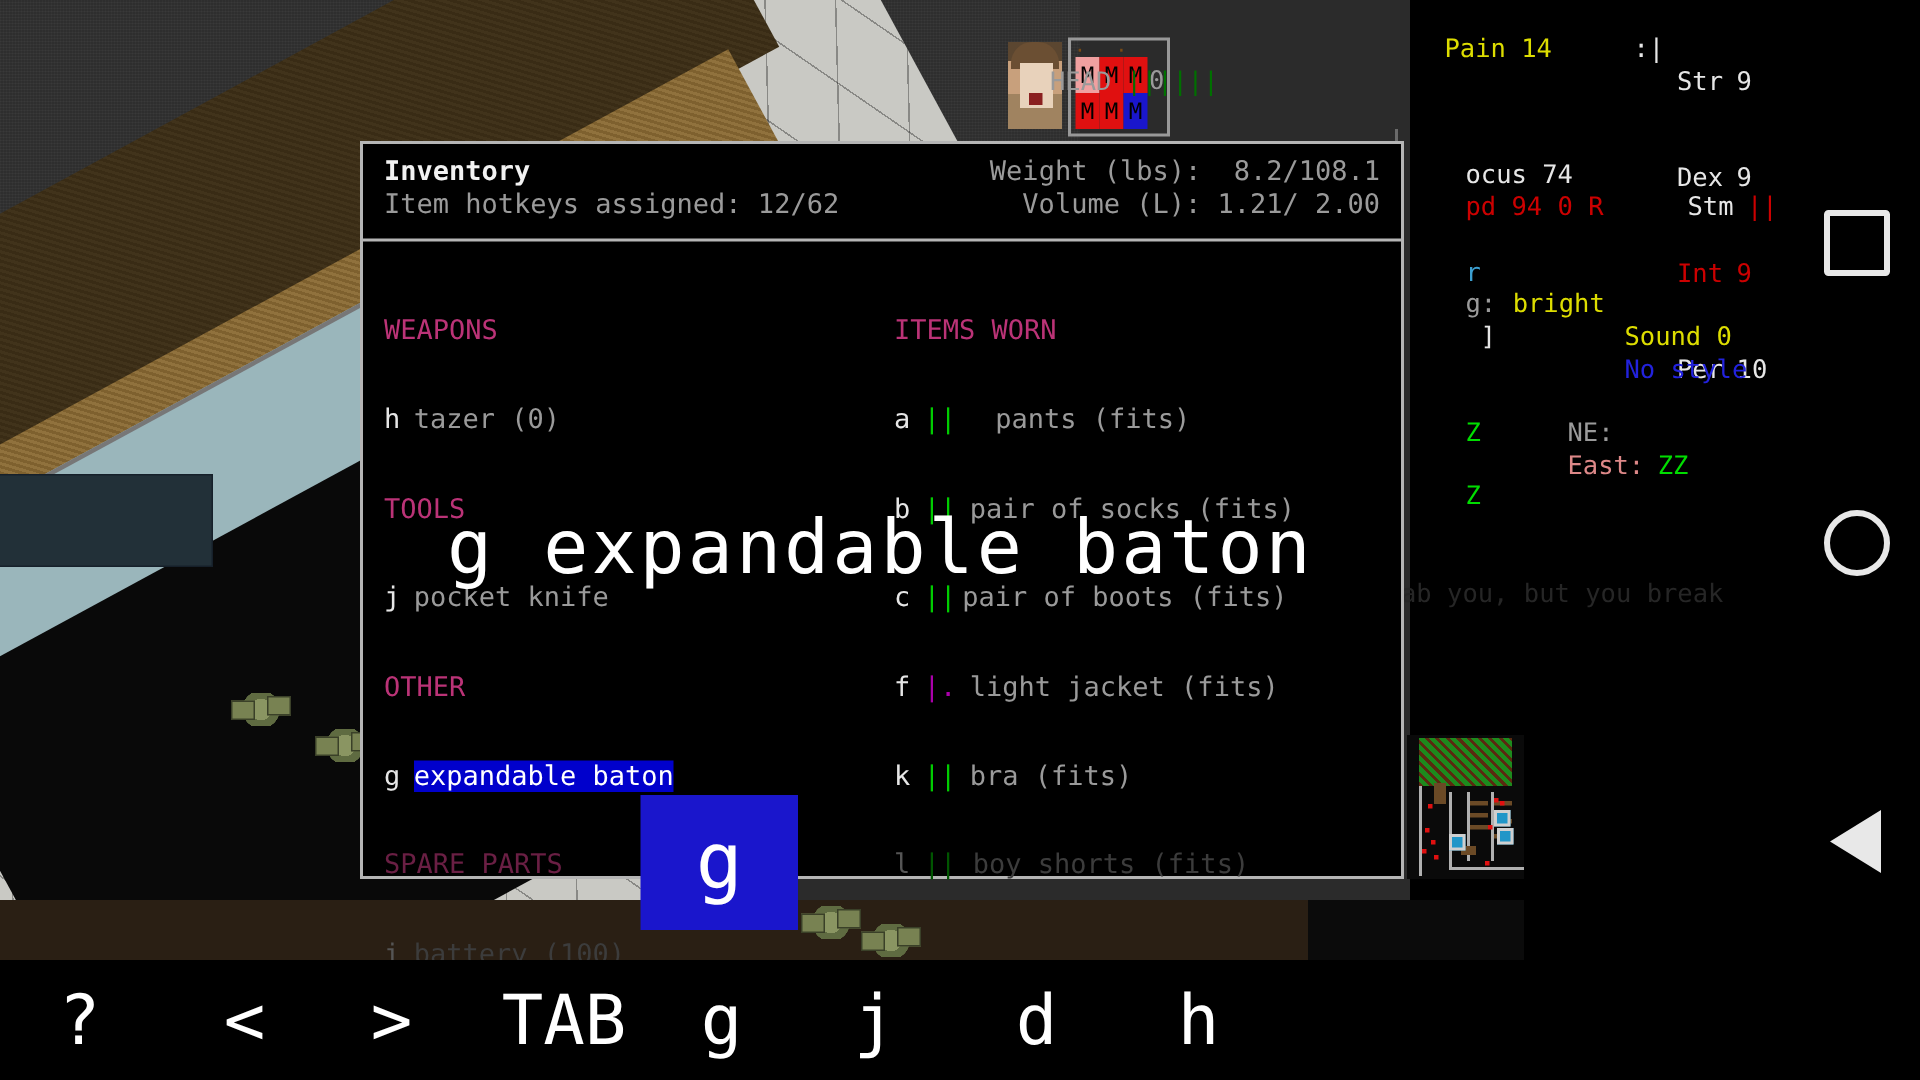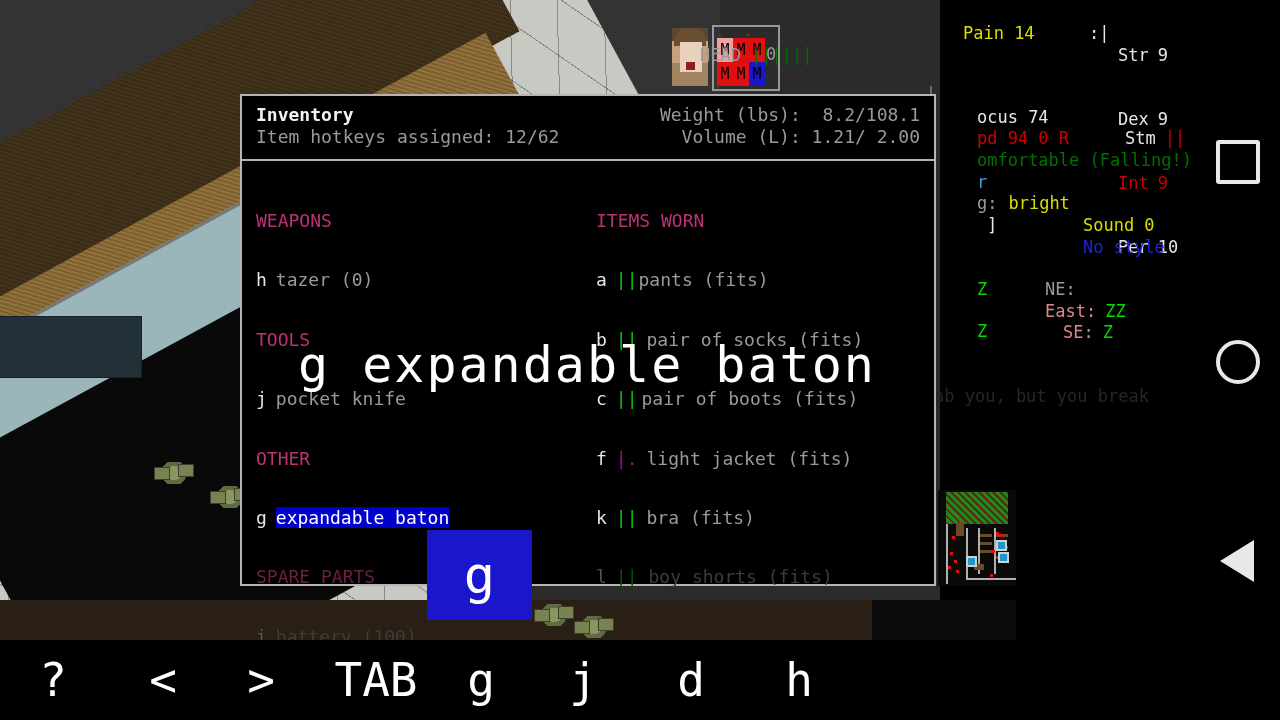--- a/index.html
+++ b/index.html
@@ -329,23 +329,20 @@
 
   <div class="hud" style="left:936px; top:86px;">
     <span class="c-white">ocus 74</span>
   </div>
   <div class="hud" style="left:936px; top:107px;">
     <span class="c-red">pd 94 0 R</span>
   </div>
   <div class="hud" style="left:1084px; top:107px;">
     <span class="c-white">Stm</span><span class="c-red" style="margin-left:9px">||</span>
   </div>
-  <div class="hud" style="left:936px; top:129px;">
-    <span class="c-dgreen">omfortable (Falling!)</span>
-  </div>
   <div class="hud" style="left:936px; top:151px;">
     <span class="c-ltblue">r</span>
   </div>
   <div class="hud" style="left:936px; top:172px;">
     <span class="c-gray">g:</span><span class="c-yellow" style="margin-left:11px">bright</span>
   </div>
   <div class="hud" style="left:946px; top:194px;">
     <span class="c-white">]</span>
   </div>
   <div class="hud" style="left:1042px; top:194px;text-align:right;">
@@ -359,23 +356,20 @@
     <span class="c-ltgreen">Z</span>
   </div>
   <div class="hud" style="left:936px; top:300px;">
     <span class="c-ltgreen">Z</span>
   </div>
   <div class="hud" style="left:1004px; top:258px;">
     <span class="c-gray">NE:</span>
   </div>
   <div class="hud" style="left:1004px; top:280px;">
     <span class="c-pink">East:</span><span class="c-ltgreen" style="margin-left:9px">ZZ</span>
-  </div>
-  <div class="hud" style="left:1022px; top:301px;">
-    <span class="c-pink">SE:</span><span class="c-ltgreen" style="margin-left:9px">Z</span>
   </div>
 
   <div id="msgline">ab you, but you break</div>
 
   <div id="minimap">
     <div class="mm-veg"></div>
     <div class="mm-wall" style="left:8px; top:34px; width:2px; height:60px;"></div>
     <div class="mm-wall" style="left:28px; top:38px; width:2px; height:52px;"></div>
     <div class="mm-wall" style="left:28px; top:88px; width:50px; height:2px;"></div>
     <div class="mm-wall" style="left:40px; top:38px; width:2px; height:46px;"></div>
@@ -417,21 +411,21 @@
       <div class="line"><span class="cat">TOOLS</span></div>
       <div class="line"><span class="hk">j</span><span class="itm" style="margin-left:9px">pocket knife</span></div>
       <div class="line"><span class="cat">OTHER</span></div>
       <div class="line"><span class="hk">g</span><span class="sel" style="margin-left:9px">expandable baton</span></div>
       <div class="line"><span class="cat dim">SPARE PARTS</span></div>
       <div class="line"><span class="hk dim">i</span><span class="itm dim" style="margin-left:9px">battery (100)</span></div>
     </div>
 
     <div class="col" id="col-right">
       <div class="line"><span class="cat">ITEMS WORN</span></div>
-      <div class="line"><span class="hk">a</span><span class="bar" style="margin-left:9px">||</span><span class="itm" style="margin-left:1px">pants (fits)</span></div>
+      <div class="line"><span class="hk">a</span><span class="bar" style="margin-left:9px">||</span><span class="itm" style="margin-left:26px">pants (fits)</span></div>
       <div class="line"><span class="hk">b</span><span class="bar" style="margin-left:9px">||</span><span class="itm" style="margin-left:9px">pair of socks (fits)</span></div>
       <div class="line"><span class="hk">c</span><span class="bar" style="margin-left:9px">||</span><span class="itm" style="margin-left:4px">pair of boots (fits)</span></div>
       <div class="line"><span class="hk">f</span><span class="bar mag" style="margin-left:9px">|.</span><span class="itm" style="margin-left:9px">light jacket (fits)</span></div>
       <div class="line"><span class="hk">k</span><span class="bar" style="margin-left:9px">||</span><span class="itm" style="margin-left:9px">bra (fits)</span></div>
       <div class="line"><span class="hk dim">l</span><span class="bar dim" style="margin-left:9px">||</span><span class="itm dim" style="margin-left:11px">boy shorts (fits)</span></div>
     </div>
   </div>
 
   <div id="big-label">g expandable baton</div>
 

